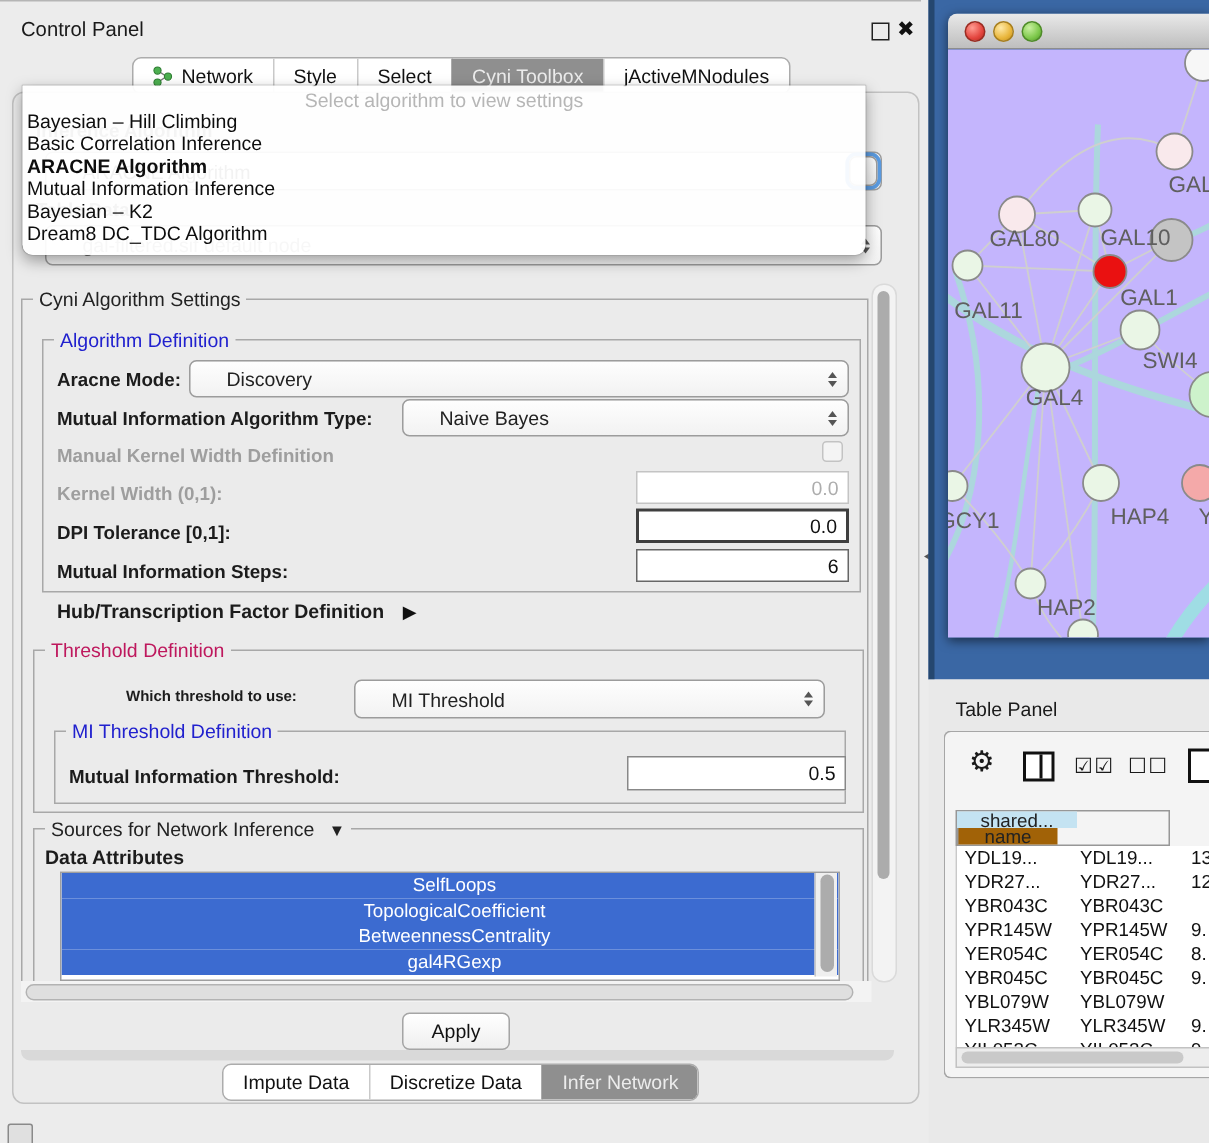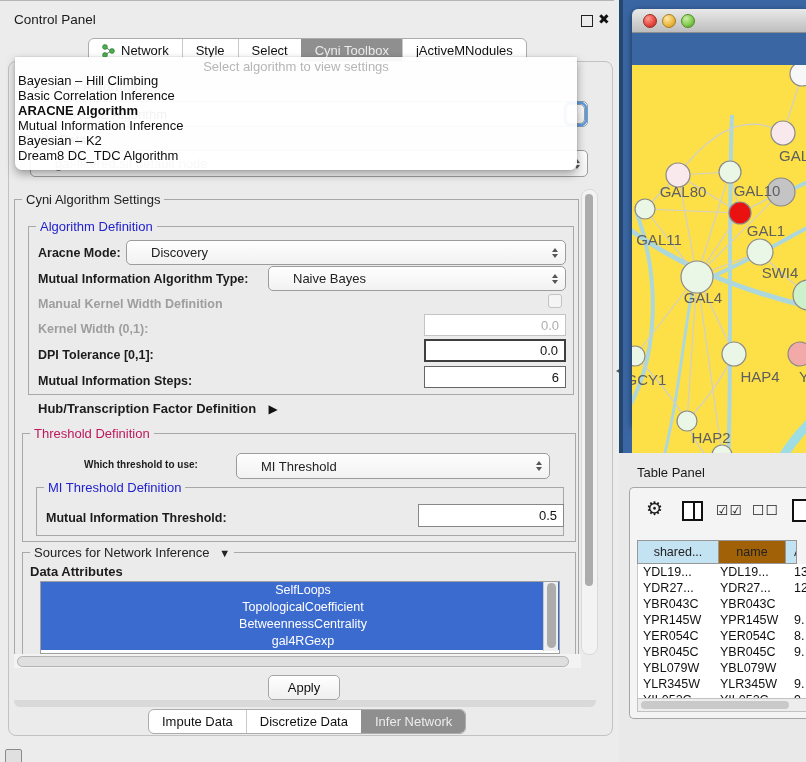--- a/index.html
+++ b/index.html
@@ -64,21 +64,21 @@
          font-size:13px;color:#111;display:flex;align-items:center;justify-content:center;}
 
   
   .desktop{left:619px;top:0;width:187px;height:453px;background:#3A67A4;border-left:4px solid #25476F;box-sizing:border-box;}
   .net-win{left:632px;top:9px;width:174px;height:416px;box-shadow:0 2px 7px rgba(0,0,0,0.55);border-radius:6px 0 0 0;}
   .net-titlebar{height:23px;background:linear-gradient(#E9E9E9,#BEBEBE);border-bottom:1px solid #8D8D8D;border-radius:6px 0 0 0;position:relative;}
   .light{position:absolute;top:5px;width:12px;height:12px;border-radius:50%;}
   .l-red{left:11px;background:radial-gradient(circle at 35% 30%,#FF9C92,#E3453E 60%,#B02A20);border:0.5px solid #9A2C22;}
   .l-yel{left:30px;background:radial-gradient(circle at 35% 30%,#FFE9A8,#E9B63B 60%,#C08C1E);border:0.5px solid #A87F1E;}
   .l-grn{left:49px;background:radial-gradient(circle at 35% 30%,#C9F0A0,#7DC84B 60%,#4F9427);border:0.5px solid #4E8B28;}
-  .net-canvas{position:relative;height:392px;background:#fde047;overflow:hidden;margin-top:32px;}
+  .net-canvas{position:relative;height:392px;background:#c4b5fd;overflow:hidden;}
   .nlabel{position:absolute;transform:translateX(-50%);font-size:15px;color:#5F5F5F;white-space:nowrap;}
 
   .tp-region{left:619px;top:453px;width:187px;height:309px;background:#E9E9E9;}
   .tp-title{left:18px;top:12px;font-size:13px;color:#1a1a1a;position:absolute;}
   .tp-win{position:absolute;left:10px;top:34px;width:177px;height:230px;background:#F4F4F4;border:1px solid #A6A6A6;border-right:none;border-radius:5px 0 0 5px;}
   .ico{position:absolute;color:#1a1a1a;}
   .split-ico{width:17px;height:16px;border:2px solid #111;background:#FFF;}
   .split-ico::after{content:"";position:absolute;left:50%;top:0;width:2px;height:100%;background:#111;}
   .doc-ico{width:14px;height:19px;border:2px solid #111;background:#FFF;}
   .thead{position:absolute;display:flex;height:24px;border:1px solid #979797;box-sizing:border-box;}
@@ -341,21 +341,21 @@
   <div class="abs tp-region">
     <div class="tp-title">Table Panel</div>
     <div class="tp-win">
 
       <div class="ico" style="left:16px;top:9px;font-size:19px;">⚙</div>
       <div class="ico split-ico" style="left:52px;top:13px;"></div>
       <div class="ico" style="left:86px;top:14px;font-size:14px;letter-spacing:1px;">☑☑</div>
       <div class="ico" style="left:122px;top:14px;font-size:14px;letter-spacing:1px;">☐☐</div>
       <div class="ico doc-ico" style="left:162px;top:11px;"></div>
 
-      <div class="thead" style="left:7px;top:52px;width:160px;">
+      <div class="thead" style="left:7px;top:52px;width:143px;flex-direction:column;">
         <div class="th blue" style="width:80px;">shared...</div>
         <div class="th gray" style="width:67px;">name</div>
         <div class="th blue" style="flex:1;justify-content:flex-start;padding-left:8px;">A</div>
       </div>
 
       <div class="tbody" style="left:7px;top:76px;width:170px;height:134px;">
         <div class="tr">
             <div class="td c1">YDL19...</div>
             <div class="td c2">YDL19...</div>
             <div class="td c3">13</div>

